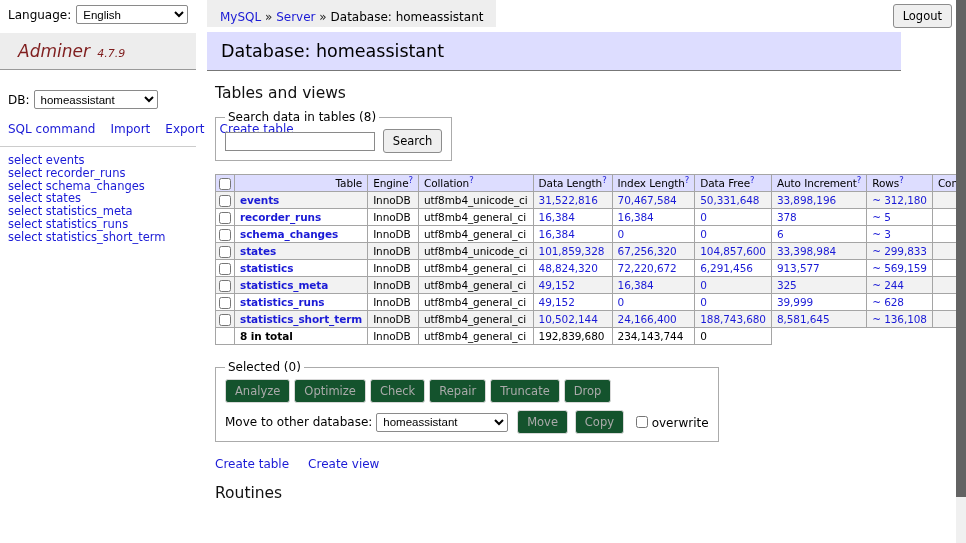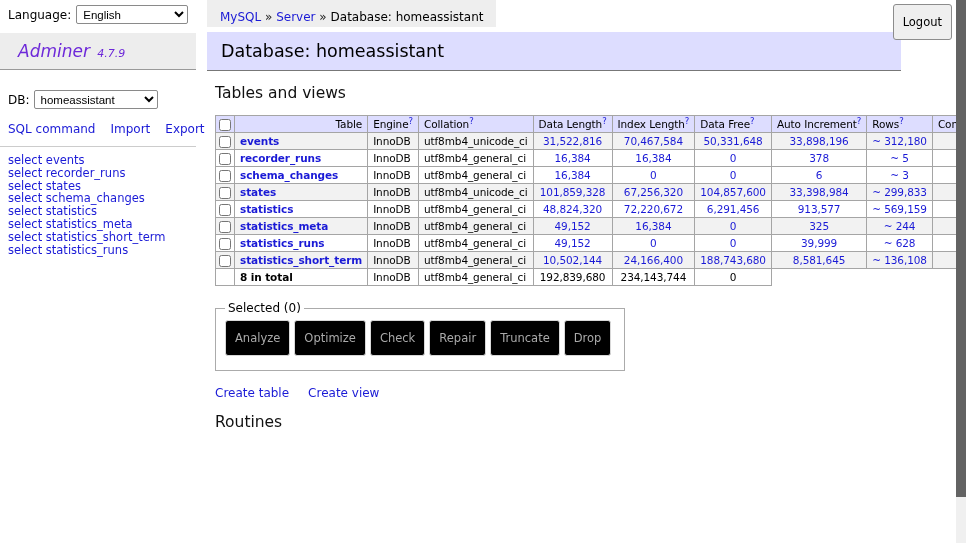--- a/index.html
+++ b/index.html
@@ -13,31 +13,31 @@
   
   .lang-row { position: absolute; top: 5px; left: 8px; z-index: 3; }
   .lang-row label { margin-right: 5px; }
   select {
     font-family: Liberation Sans, sans-serif; font-size: 11.5px; height: 19px;
     border: 1px solid #8a8a8a; background: #fff; border-radius: 2px; padding: 0 2px;
   }
   .lang-row select { width: 112px; }
 
   button {
-    font-family: inherit; font-size: 11.5px; height: 36px; padding: 1px 9px;
+    font-family: inherit; font-size: 11.5px; height: 24px; padding: 1px 9px;
     background: #efefef; border: 1px solid #8c8c8c; border-radius: 3px; color: #000; cursor: pointer;
   }
-  button.dis { background: #000000; border-color: #d8d8d8; color: #aaa; cursor: default; }
+  button.dis { background: #14532d; border-color: #d8d8d8; color: #aaa; cursor: default; }
   .logout-btn { position: absolute; top: 4px; right: 14px; z-index: 3; }
 
   
   .sidebar { position: absolute; top: 33px; left: 0; width: 196px; }
   .sidebar h1 {
     background: var(--c-sidebar_bg, #eee); border-bottom: 1px solid #999;
-    padding: 8px 18px; font-size: 17px; font-weight: normal; font-style: italic; color: #6d28d9;
+    padding: 8px 18px; font-size: 17px; font-weight: normal; font-style: italic; color: #7f1d1d;
   }
   .sidebar h1 .app-ver { font-size: 11px; margin-left: 2px; }
   .db-row { margin: 20px 0 0 8px; }
   .db-row select { width: 124px; margin-left: 4px; }
   .side-actions { margin: 13px 0 0 8px; width: 184px; line-height: 1.25; text-align: right; }
   .side-actions a { margin-right: 15px; white-space: nowrap; }
   .sidebar hr { border: none; border-top: 1px solid #ccc; margin: 9px 0 7px; }
   .table-list { margin: 0 0 0 8px; font-size: 11.5px; }
   .table-list a { display: block; line-height: 12.8px; white-space: nowrap; }
 
@@ -68,21 +68,21 @@
   
   table { border-collapse: collapse; margin-top: 13px; font-size: 10.5px; letter-spacing: -0.1px; }
   td, th { border: 1px solid #a5a5a5; padding: 1px 5px; height: 17px; white-space: nowrap; text-align: left; }
   thead td, thead th { background: var(--c-thead_bg, #ddf); font-weight: normal; }
   thead th.namehead { font-weight: normal; text-align: right; min-width: 104px; }
   sup { font-size: 8.5px; line-height: 0; }
   .checkcol { width: 21px; text-align: center; padding: 1px 3px; }
   input[type=checkbox] { width: 12px; height: 12px; vertical-align: middle; }
   tbody th.namecell { font-weight: bold; }
   tbody th.namecell a { font-weight: bold; }
-  td.num { text-align: center; color: var(--c-link, #1a1ad6); }
+  td.num { text-align: left; color: var(--c-link, #1a1ad6); }
   tr.striped td, tr.striped th { background: var(--c-stripe, #f2f2f2); }
   tr.total td, tr.total th { color: #000; }
   tr.total td.num { color: #000; }
   td.nob { border: none; background: #fff !important; }
   col.c-dlen { min-width: 62px; } col.c-ilen { min-width: 66px; } col.c-free { min-width: 57px; }
   col.c-auto { min-width: 74px; } col.c-rows { min-width: 50px; } col.c-comm { min-width: 52px; }
   col.c-eng { min-width: 42px; }
 
   
   .selected-fs { margin-top: 15px; }
@@ -116,34 +116,38 @@
     <span class="app-ver">4.7.9</span>
   </h1>
   <div class="db-row">
     <span>DB:</span><select><option>homeassistant</option></select>
   </div>
   <p class="side-actions"><a>SQL command</a><a>Import</a><a>Export</a><a>Create table</a></p>
   <hr>
   <p class="table-list">
       <a>select events</a>
       <a>select recorder_runs</a>
+      <a>select schema_changes</a>
       <a>select states</a>
-      <a>select schema_changes</a>
-      <a>select statistics</a>
       <a>select statistics_meta</a>
+      <a>select statistics_runs</a>
       <a>select statistics_short_term</a>
-      <a>select statistics_runs</a>
     </p>
 </aside>
 
 <main>
   <div class="breadcrumb"><a>MySQL</a><span class="bc-sep"> » </span><a>Server</a><span class="bc-sep"> » </span><span>Database: homeassistant</span></div>
   <h2 class="page-title">Database: homeassistant</h2>
   <div class="content">
     <h3>Tables and views</h3>
+    <fieldset class="search-fs">
+      <legend>Search data in tables (8)</legend>
+      <input type="text" value="" style="">
+      <button>Search</button>
+    </fieldset>
     <table>
       <colgroup>
         <col class="c-chk">
           <col class="c-name">
           <col class="c-eng">
           <col class="c-coll">
         <col class="c-dlen">
           <col class="c-ilen">
           <col class="c-free">
           <col class="c-auto">
@@ -271,20 +275,26 @@
             <td class="num">0</td>
             <td class="nob"></td>
             <td class="nob"></td>
             <td class="nob"></td>
           </tr>
         </tbody>
     </table>
     <fieldset class="selected-fs">
       <legend>Selected (0)</legend>
       <div class="btn-row"><button class="dis" disabled="">Analyze</button><button class="dis" disabled="">Optimize</button><button class="dis" disabled="">Check</button><button class="dis" disabled="">Repair</button><button class="dis" disabled="">Truncate</button><button class="dis" disabled="">Drop</button></div>
+      <div class="move-row">
+        <span>Move to other database:</span><select><option>homeassistant</option></select>
+        <button class="dis" disabled="">Move</button>
+        <button class="dis" disabled="">Copy</button>
+        <label><input type="checkbox" style=""> <span>overwrite</span></label>
+      </div>
     </fieldset>
     <p class="create-links"><a>Create table</a><a>Create view</a></p>
     <h3>Routines</h3>
     
   </div>
 </main>
 
 <div class="scrollbar">
   <div class="scroll-thumb"></div>
 </div>

